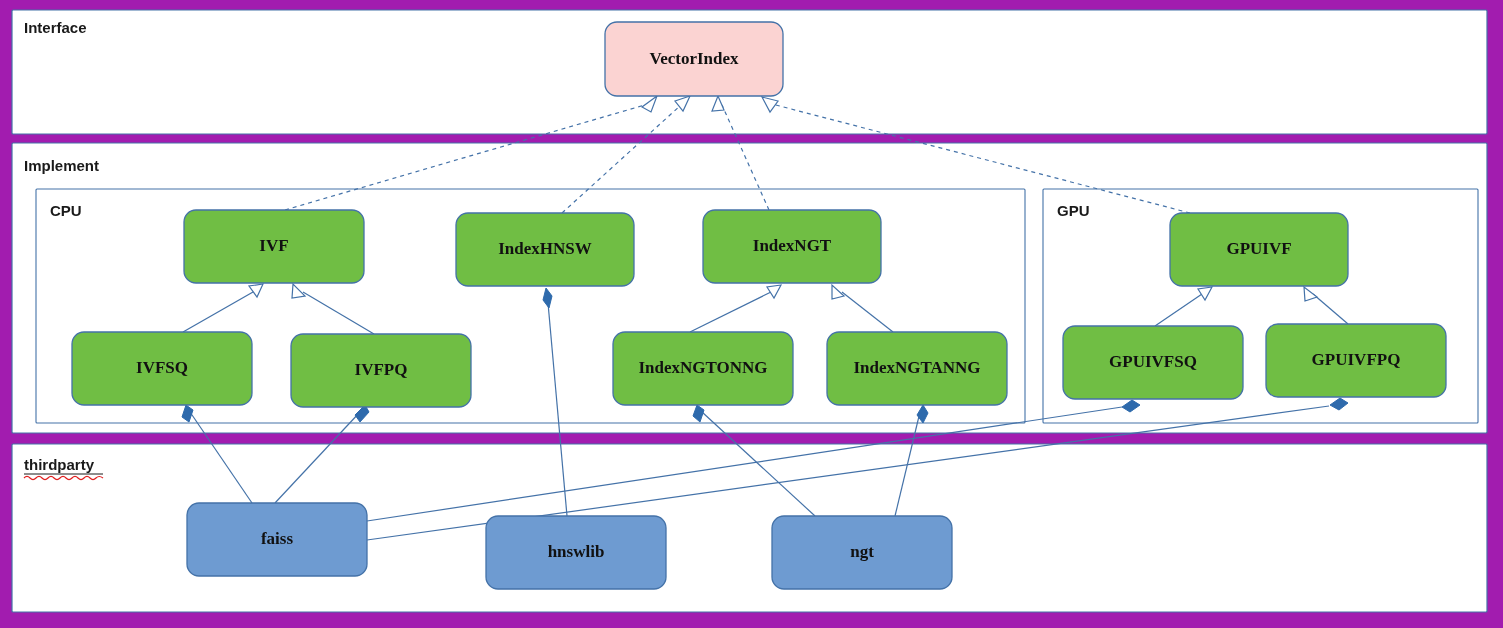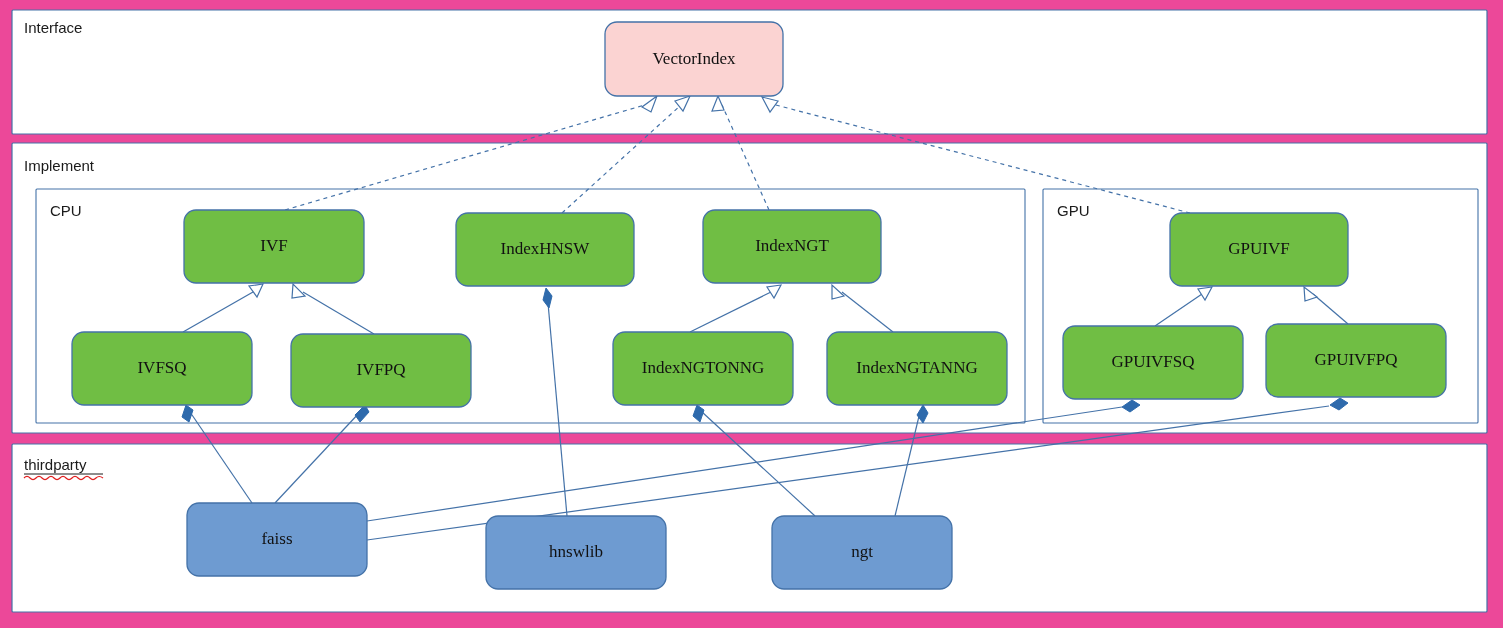--- a/index.html
+++ b/index.html
@@ -7,22 +7,23 @@
     padding: 0;
     background: #ffffff;
   }
   body {
     font-family: "Liberation Sans", sans-serif;
   }
   #canvas {
     position: relative;
     width: 1503px;
     height: 628px;
-    background: #ec4899;
+    background: #a21caf;
     overflow: hidden;
+    font-weight: bold;
   }
   svg.diagram {
     position: absolute;
     left: 0;
     top: 0;
     width: 1503px;
     height: 628px;
   }
   .container-rect {
     fill: #ffffff;

